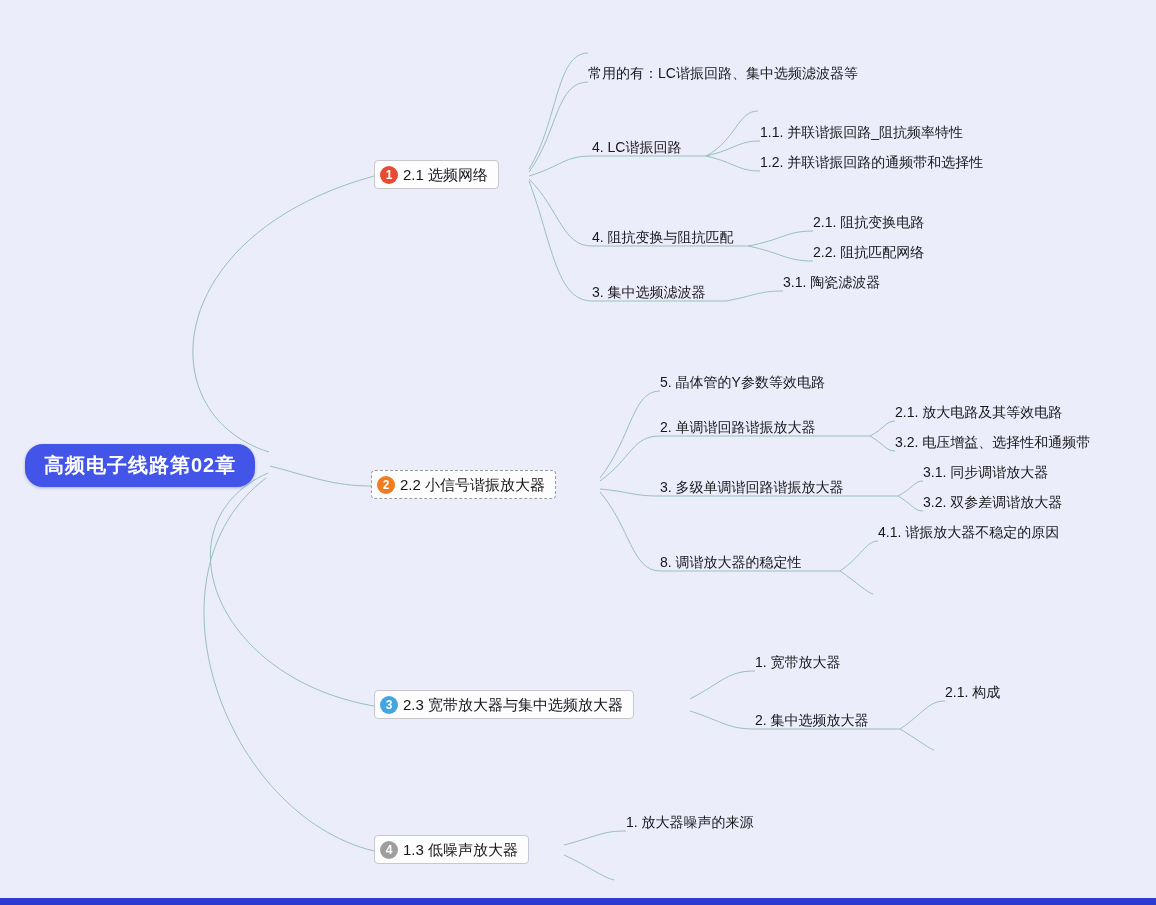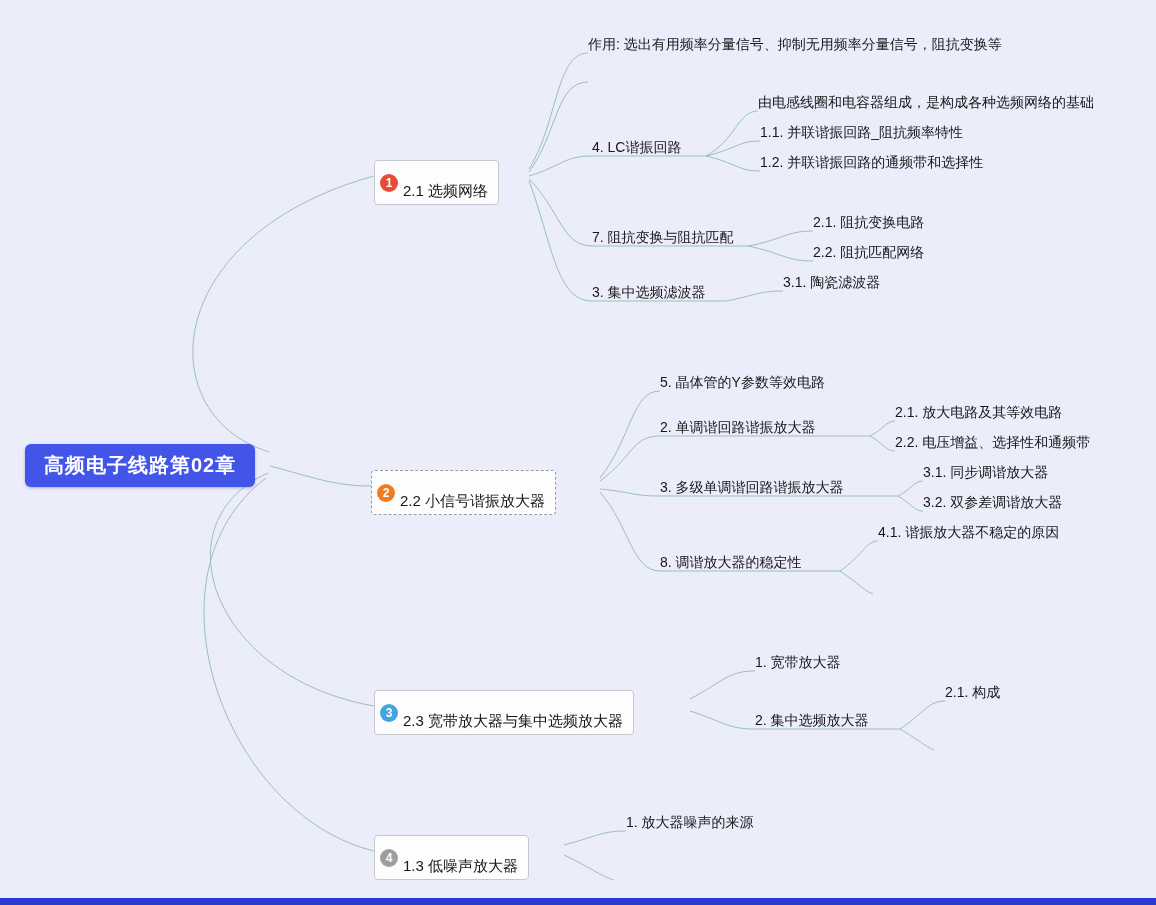--- a/index.html
+++ b/index.html
@@ -8,21 +8,21 @@
     width:1156px;height:905px;
     background:#ecedfa;
     font-family:"Liberation Sans","DejaVu Sans",sans-serif;
     overflow:hidden;
   }
   svg.edges{position:absolute;left:0;top:0;pointer-events:none;}
 
   .root-topic{
     position:absolute;left:25px;top:444px;
     padding:8px 19px;
-    border-radius:6px;
+    border-radius:18px;
     color:#fff;font-weight:bold;font-size:20px;
     white-space:nowrap;
     box-shadow:0 1px 3px rgba(40,50,120,.35);
     letter-spacing:1px;
     cursor:pointer;
   }
 
   .branch{
     position:absolute;
     display:flex;align-items:center;gap:5px;
@@ -34,21 +34,21 @@
     white-space:nowrap;
     cursor:pointer;
   }
   .branch.dashed{border:1px dashed #9a9aa2;}
   .badge{
     width:18px;height:18px;border-radius:50%;
     color:#fff;font-size:12px;font-weight:bold;
     display:flex;align-items:center;justify-content:center;
     flex:0 0 18px;
   }
-  .branch-label{line-height:19px;margin-top:16px;}
+  .branch-label{line-height:19px;}
 
   .leaf{
     position:absolute;
     font-size:14px;color:#17171a;
     white-space:nowrap;line-height:17px;
     cursor:pointer;
   }
   .bottom-bar{
     position:absolute;left:0;bottom:0;width:100%;height:7px;
   }
@@ -105,39 +105,38 @@
       <path d="M564 855 C590 867 602 877 614 880"></path>
     </g>
   </svg>
 
   <div class="root-topic" style="background: rgb(67, 85, 232);">高频电子线路第02章</div>
 
   <div class="branch" style="left:374px;top:160px">
     <span class="badge" style="background: rgb(232, 74, 51);">1</span>
     <span class="branch-label">2.1 选频网络</span>
   </div>
-  <div class="leaf" style="left:588px;top:36px">作用: 选出有用频率分量信号、抑制无用频率分量信号，阻抗变换等</div>
+  <div class="leaf" style="left:588px;top:65px">常用的有：LC谐振回路、集中选频滤波器等</div>
   <div class="leaf" style="left:592px;top:139px">4. LC谐振回路</div>
-  <div class="leaf" style="left:758px;top:94px">由电感线圈和电容器组成，是构成各种选频网络的基础</div>
   <div class="leaf" style="left:760px;top:124px">1.1. 并联谐振回路_阻抗频率特性</div>
   <div class="leaf" style="left:760px;top:154px">1.2. 并联谐振回路的通频带和选择性</div>
-  <div class="leaf" style="left:592px;top:229px">7. 阻抗变换与阻抗匹配</div>
+  <div class="leaf" style="left:592px;top:229px">4. 阻抗变换与阻抗匹配</div>
   <div class="leaf" style="left:813px;top:214px">2.1. 阻抗变换电路</div>
   <div class="leaf" style="left:813px;top:244px">2.2. 阻抗匹配网络</div>
   <div class="leaf" style="left:592px;top:284px">3. 集中选频滤波器</div>
   <div class="leaf" style="left:783px;top:274px">3.1. 陶瓷滤波器</div>
 
   <div class="branch dashed" style="left:371px;top:470px">
     <span class="badge" style="background: rgb(240, 124, 31);">2</span>
     <span class="branch-label">2.2 小信号谐振放大器</span>
   </div>
   <div class="leaf" style="left:660px;top:374px">5. 晶体管的Y参数等效电路</div>
   <div class="leaf" style="left:660px;top:419px">2. 单调谐回路谐振放大器</div>
   <div class="leaf" style="left:895px;top:404px">2.1. 放大电路及其等效电路</div>
-  <div class="leaf" style="left:895px;top:434px">2.2. 电压增益、选择性和通频带</div>
+  <div class="leaf" style="left:895px;top:434px">3.2. 电压增益、选择性和通频带</div>
   <div class="leaf" style="left:660px;top:479px">3. 多级单调谐回路谐振放大器</div>
   <div class="leaf" style="left:923px;top:464px">3.1. 同步调谐放大器</div>
   <div class="leaf" style="left:923px;top:494px">3.2. 双参差调谐放大器</div>
   <div class="leaf" style="left:660px;top:554px">8. 调谐放大器的稳定性</div>
   <div class="leaf" style="left:878px;top:524px">4.1. 谐振放大器不稳定的原因</div>
 
   <div class="branch" style="left:374px;top:690px">
     <span class="badge" style="background: rgb(66, 165, 224);">3</span>
     <span class="branch-label">2.3 宽带放大器与集中选频放大器</span>
   </div>

